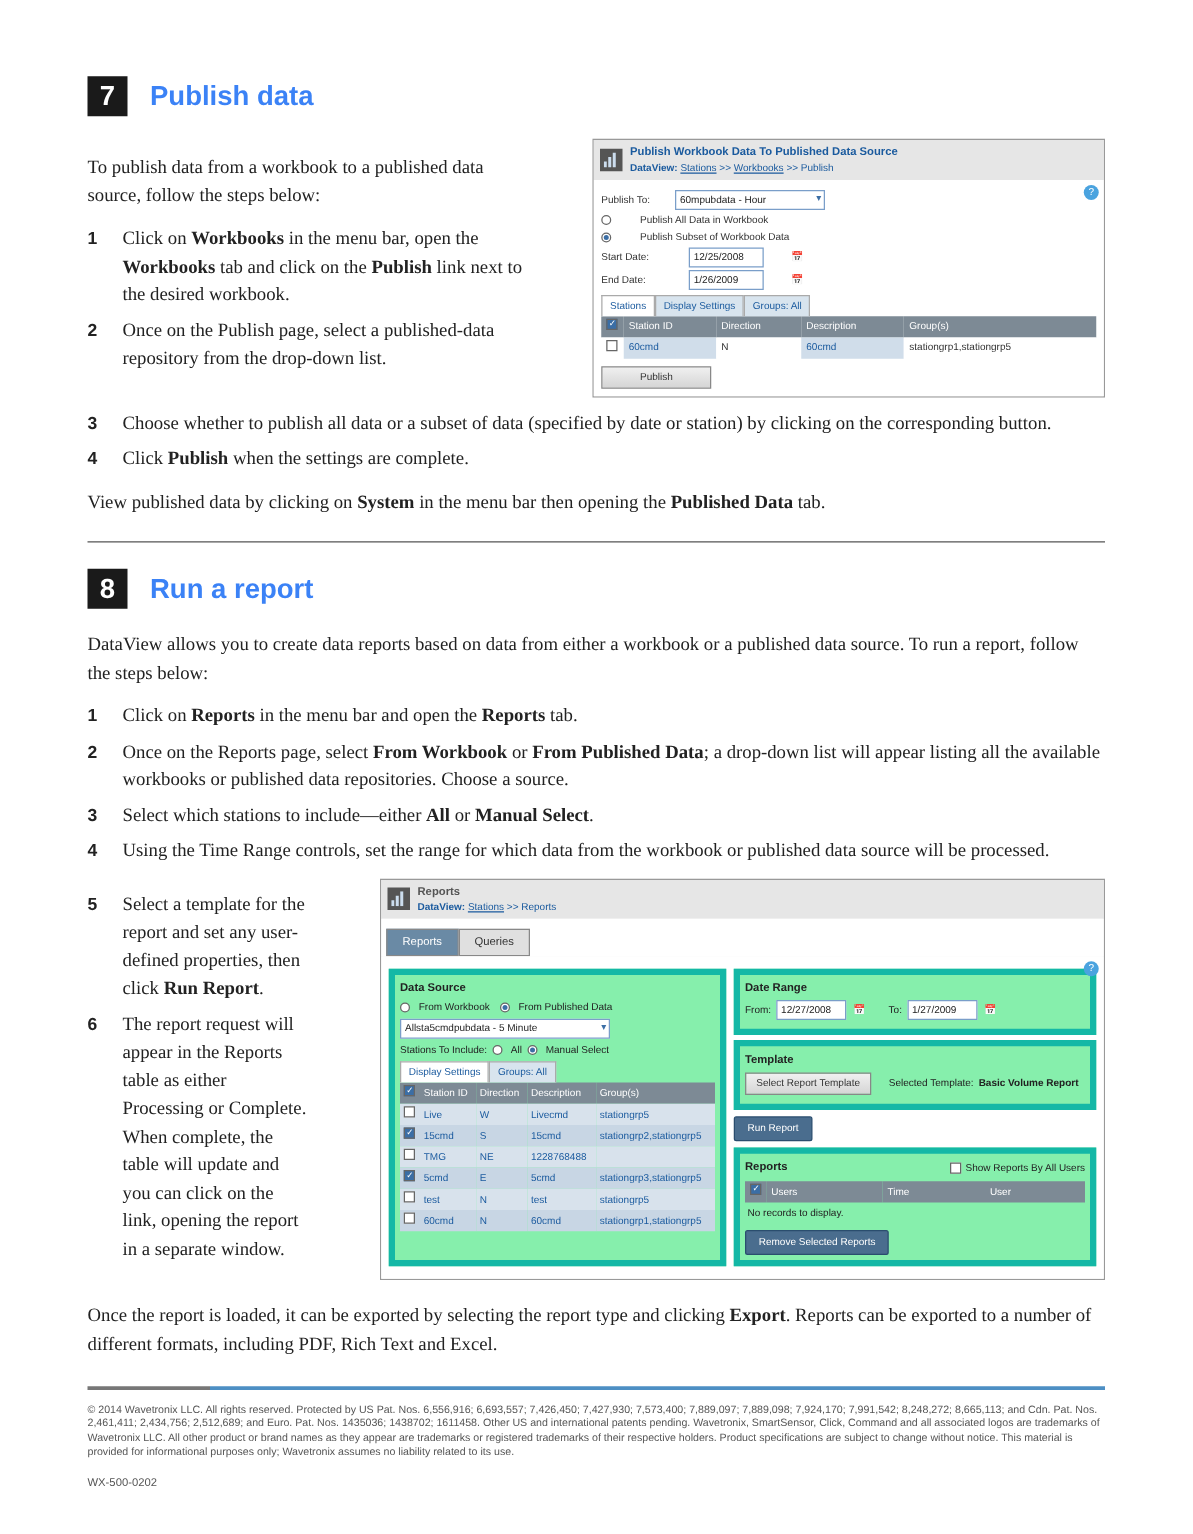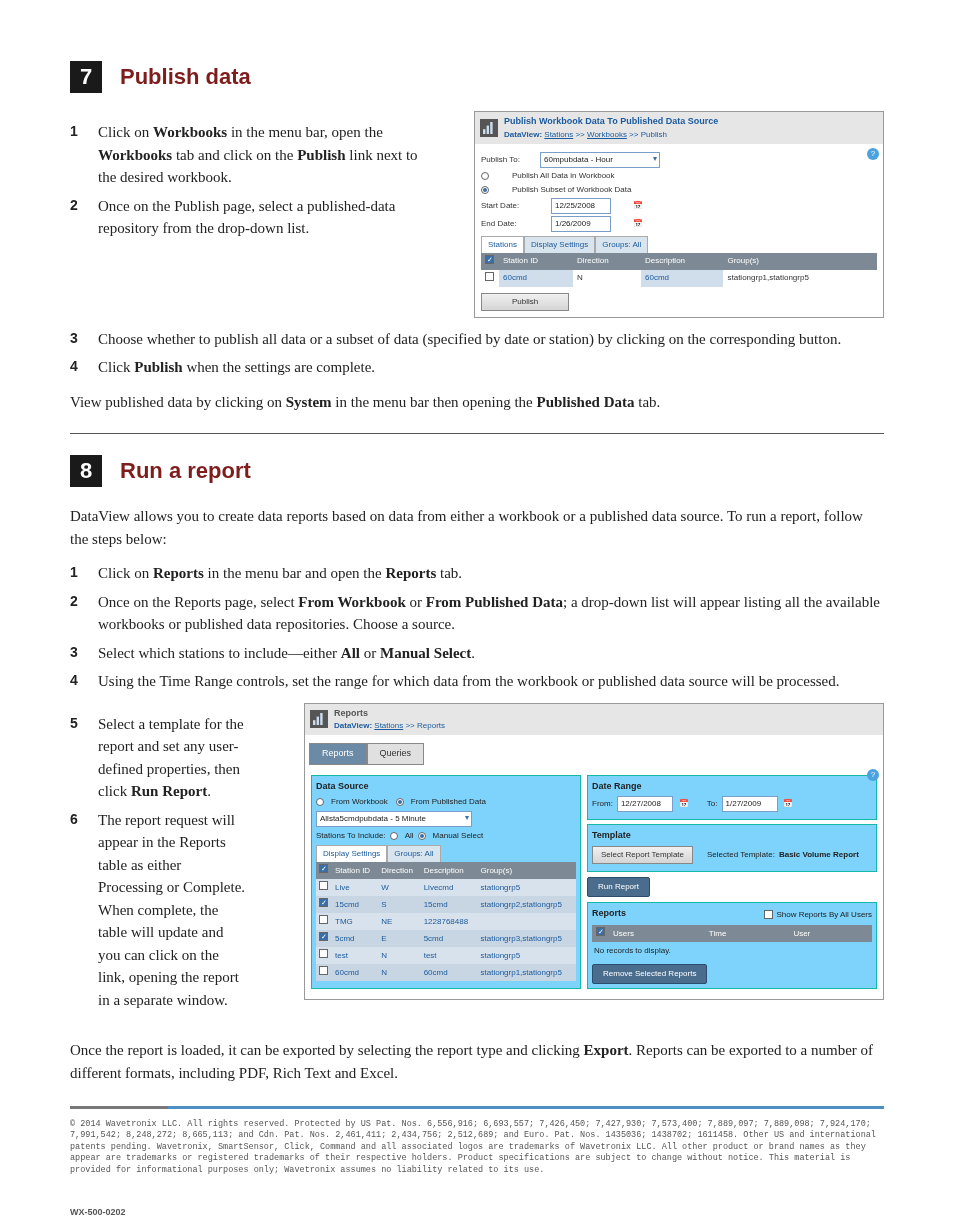--- a/index.html
+++ b/index.html
@@ -23,21 +23,21 @@
     height: 32px;
     text-align: center;
     line-height: 32px;
     margin-right: 18px;
     vertical-align: middle;
   }
   .section-title {
     font-family: Arial, sans-serif;
     font-weight: bold;
     font-size: 22px;
-    color: #7f1d1d;
+    color: #3b82f6;
     vertical-align: middle;
   }
   .section-header {
     margin-bottom: 18px;
     display: flex;
     align-items: center;
   }
   p.body {
     margin: 12px 0;
     font-family: 'Minion Pro', Georgia, serif;
@@ -130,62 +130,62 @@
     display:inline-block; padding:3px 10px; border:1px solid #2a4d6e;
     background:#4a6d8e; color:#fff; font-size:8px; border-radius:2px;
   }
   
   .report-app { width: 580px; }
   .report-tabs { display:flex; margin-top:4px; }
   .report-tabs .rtab { padding:3px 12px; font-size:9px; border:1px solid #888; }
   .report-tabs .rtab.active { background:#6a8aa5; color:#fff; }
   .report-tabs .rtab.inactive { background:#e0e0e0; color:#333; }
   .report-cols { display:flex; gap:6px; padding:4px 0; }
-  .panel { border:1px solid #14b8a6; background:#7dd3fc; padding:4px; }
+  .panel { border:5px solid #14b8a6; background:#86efac; padding:4px; }
   .panel-title { font-weight:bold; font-size:9px; color:#222; margin-bottom:3px; }
   .field-row { display:flex; align-items:center; gap:4px; font-size:8px; margin:3px 0; }
   .date-input { border:1px solid #7a9ec9; background:#fff; padding:1px 3px; font-size:8px; width:56px; }
   .checkbox-lbl { display:flex; align-items:center; gap:3px; font-size:8px; }
   table.report-stations { width:100%; font-size:8px; border-collapse:collapse; }
   table.report-stations th { background:#7d8a95; color:#fff; padding:2px 3px; text-align:left; font-weight:normal; }
   table.report-stations td { padding:2px 3px; color:#1a5a9e; }
   table.report-stations tr.alt td { background:#c8d6e4; }
   table.report-stations tr.norm td { background:#d8e2ec; }
   table.report-reports { width:100%; font-size:8px; border-collapse:collapse; margin-top:2px; }
   table.report-reports th { background:#7d8a95; color:#fff; padding:2px 4px; text-align:left; font-weight:normal; }
   hr.footer-rule {
     border:none; height:3px;
     background:linear-gradient(to right,#777 0%,#777 12%,#4d8fc4 12%,#4d8fc4 100%);
     margin:22px 0 10px 0;
   }
   .footer {
-    font-family: Liberation Mono, monospace;
+    font-family: Liberation Sans, sans-serif;
     font-size: 8.5px;
     color:#555;
     line-height:1.35;
   }
   .doc-id {
     font-family: Arial, sans-serif;
     font-size: 9px;
     color:#555;
-    margin-top:30px;
-    font-weight:bold;
+    margin-top:12px;
   }
   b, strong { font-weight:bold; }
 </style>
 </head>
 <body>
 
 <div class="section-header">
   <span class="step-badge">7</span>
   <span class="section-title">Publish data</span>
 </div>
 
 <div class="two-col">
   <div class="left">
+    <p class="body">To publish data from a workbook to a published data source, follow the steps below:</p>
     <ol class="numbered">
       <li>
         <span class="num">1</span>
         <span class="txt">
           <span>Click on </span><b>Workbooks</b><span> in the menu bar, open the </span><b>Workbooks</b><span> tab and click on the </span><b>Publish</b><span> link next to the desired workbook.</span>
         </span>
       </li>
       <li>
         <span class="num">2</span>
         <span class="txt">Once on the Publish page, select a published-data repository from the drop-down list.</span>
@@ -361,21 +361,21 @@
 
           <div class="panel" style="width:270px">
             <div class="panel-title">Data Source</div>
             <div class="field-row">
               <span class="radio"></span>
                 <span>From Workbook</span>
               <span class="radio checked" style="margin-left:4px"></span>
                 <span>From Published Data</span>
             </div>
             <div class="field-row">
-              <span class="pub-select" style="width:156px">Allsta5cmdpubdata - 5 Minute</span>
+              <span class="pub-select" style="width:168px">Allsta5cmdpubdata - 5 Minute</span>
             </div>
             <div class="field-row">
               <span>Stations To Include:</span>
               <span class="radio"></span>
                 <span>All</span>
               <span class="radio checked"></span>
                 <span>Manual Select</span>
             </div>
             <div class="tabs-mini" style="margin-top:2px">
               <span class="tab active">Display Settings</span>

